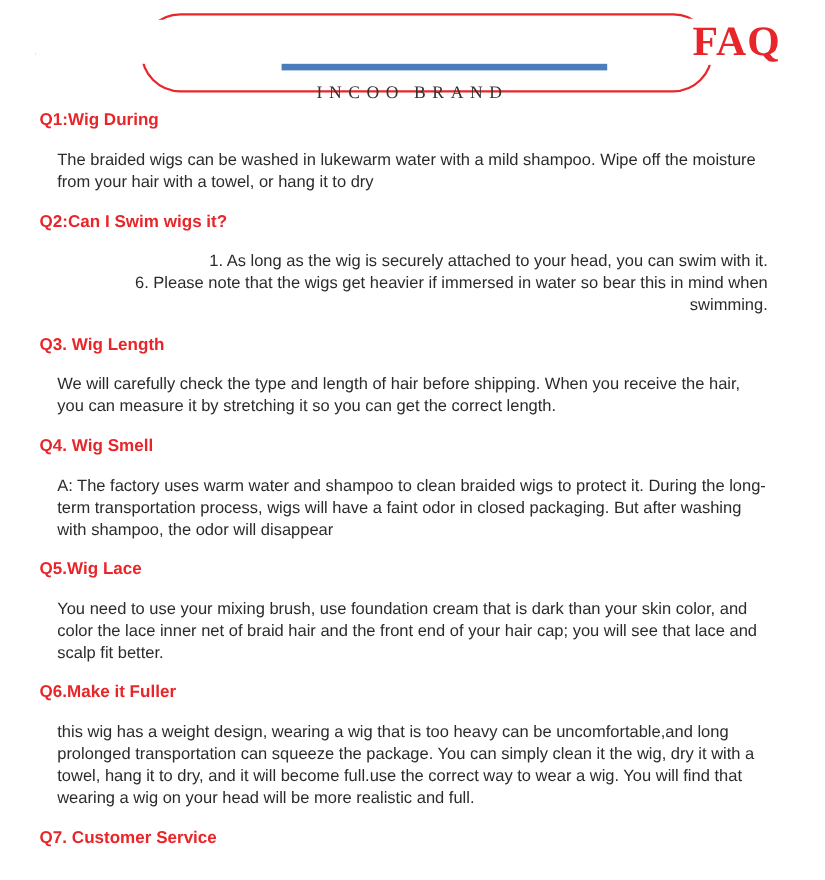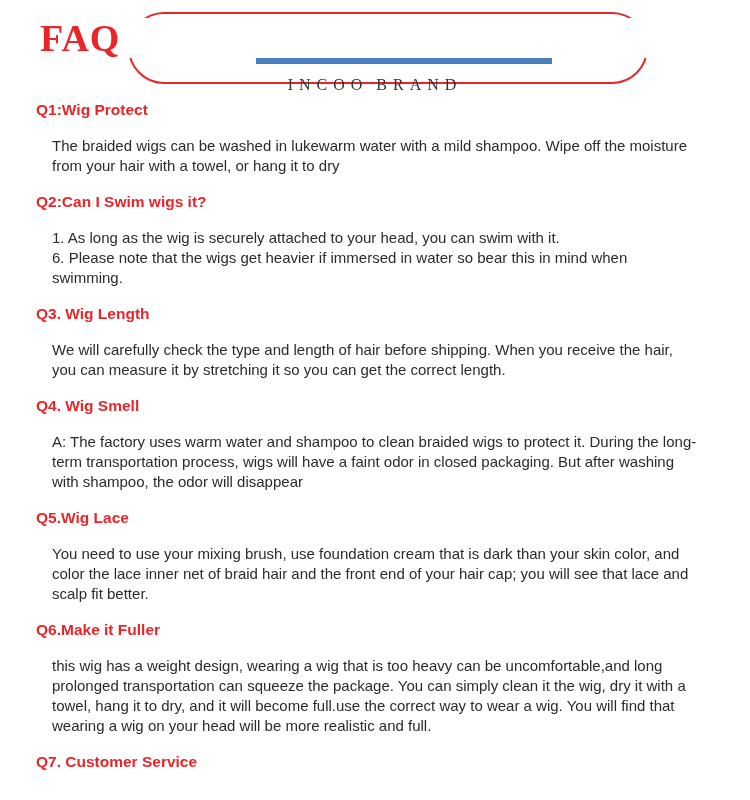--- a/index.html
+++ b/index.html
@@ -51,21 +51,21 @@
     left: 0;
     right: 0;
     top: 0;
     height: 100px;
   }
   .faq-title {
     position: absolute;
     left: 0;
     right: 0;
     top: 18px;
-    text-align: left;
+    text-align: right;
     font-family: "Liberation Serif", serif;
     font-weight: bold;
     font-size: 38px;
     line-height: 40px;
     color: #e8262a;
     letter-spacing: 1px;
     background: #ffffff;
     display: inline-block;
     width: 100%;
   }
@@ -112,20 +112,21 @@
     margin: 0 0 1px 0;
   }
   .faq-a {
     color: #2b2b2b;
     font-size: 15px;
     line-height: 20px;
     margin: 16px;
   }
   .faq-a .aline {
     display: block;
+    text-align: right;
   }
 </style>
 </head>
 <body>
 
 <div class="page">
 
   <div class="header">
     <div class="header-rule"></div>
     <div class="header-pill"></div>
@@ -134,21 +135,21 @@
       <div class="faq-title"><span>FAQ</span></div>
       <div class="brand-line">
         <span>INCOO</span><span class="dash">&nbsp;&nbsp;</span><span>BRAND</span>
       </div>
     </div>
   </div>
 
   <div class="faq-list">
 
     <div class="faq-item">
-      <p class="faq-q">Q1:Wig Protect</p>
+      <p class="faq-q">Q1:Wig During</p>
       <p class="faq-a">The braided wigs can be washed in lukewarm water with a mild shampoo. Wipe off the moisture from your hair with a towel, or hang it to dry</p>
     </div>
 
     <div class="faq-item">
       <p class="faq-q">Q2:Can I Swim wigs it?</p>
       <p class="faq-a">
         <span class="aline">1. As long as the wig is securely attached to your head, you can swim with it.</span>
         <span class="aline">6. Please note that the wigs get heavier if immersed in water so bear this in mind when swimming.</span>
       </p>
     </div>

